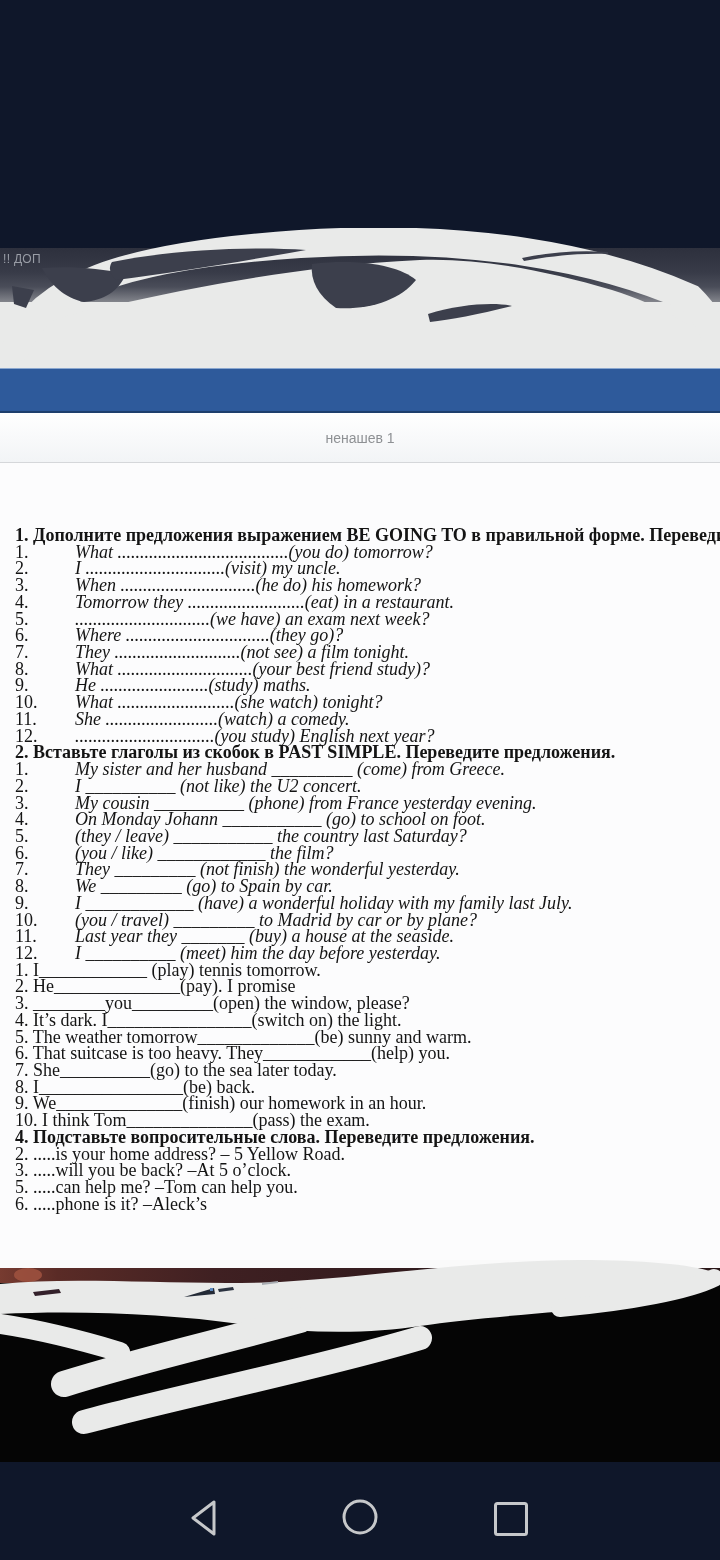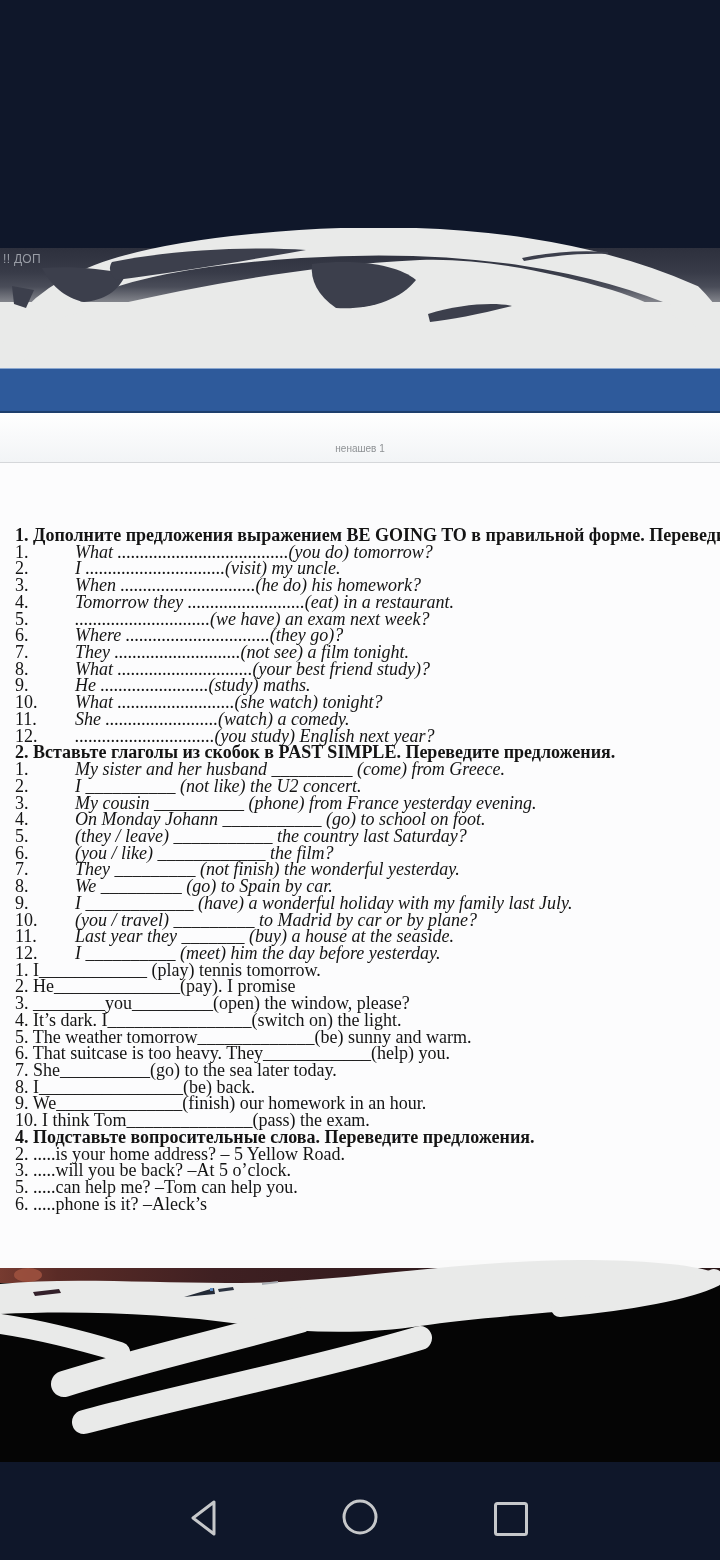--- a/index.html
+++ b/index.html
@@ -14,21 +14,21 @@
     letter-spacing:.3px;z-index:1;}
   .scribble-top{position:absolute;left:0;top:228px;width:720px;height:140px;z-index:2;}
 
   
   .blue-bar{position:absolute;left:0;top:368px;width:720px;height:45px;box-sizing:border-box;
     background:#2e5a9b;border-top:1px solid #8aa7cf;border-bottom:2px solid #1e3f6d;}
 
   
   .tab-strip{position:absolute;left:0;top:413px;width:720px;height:50px;box-sizing:border-box;
     background:linear-gradient(#ffffff,#f2f4f6);border-bottom:1px solid #d5d7da;text-align:center;}
-  .tab-label{display:inline-block;margin-top:30px;font-size:10px;color:#8e9194;}
+  .tab-label{display:inline-block;margin-top:17px;font-size:14px;color:#8e9194;}
 
   
   .document{position:absolute;left:0;top:463px;width:720px;height:797px;box-sizing:border-box;
     background:#fcfcfd;padding:64px 15px 0 15px;overflow:hidden;
     font-family:"Liberation Serif",serif;font-size:18px;line-height:16.72px;color:#141414;}
   .white-gap{position:absolute;left:0;top:1260px;width:720px;height:8px;background:#fafafa;}
   .ex-title{font-weight:700;white-space:nowrap;}
   .ex-row{display:flex;white-space:nowrap;}
   .ex-num{width:60px;flex:none;}
   .ex-body{flex:1;font-style:italic;}

